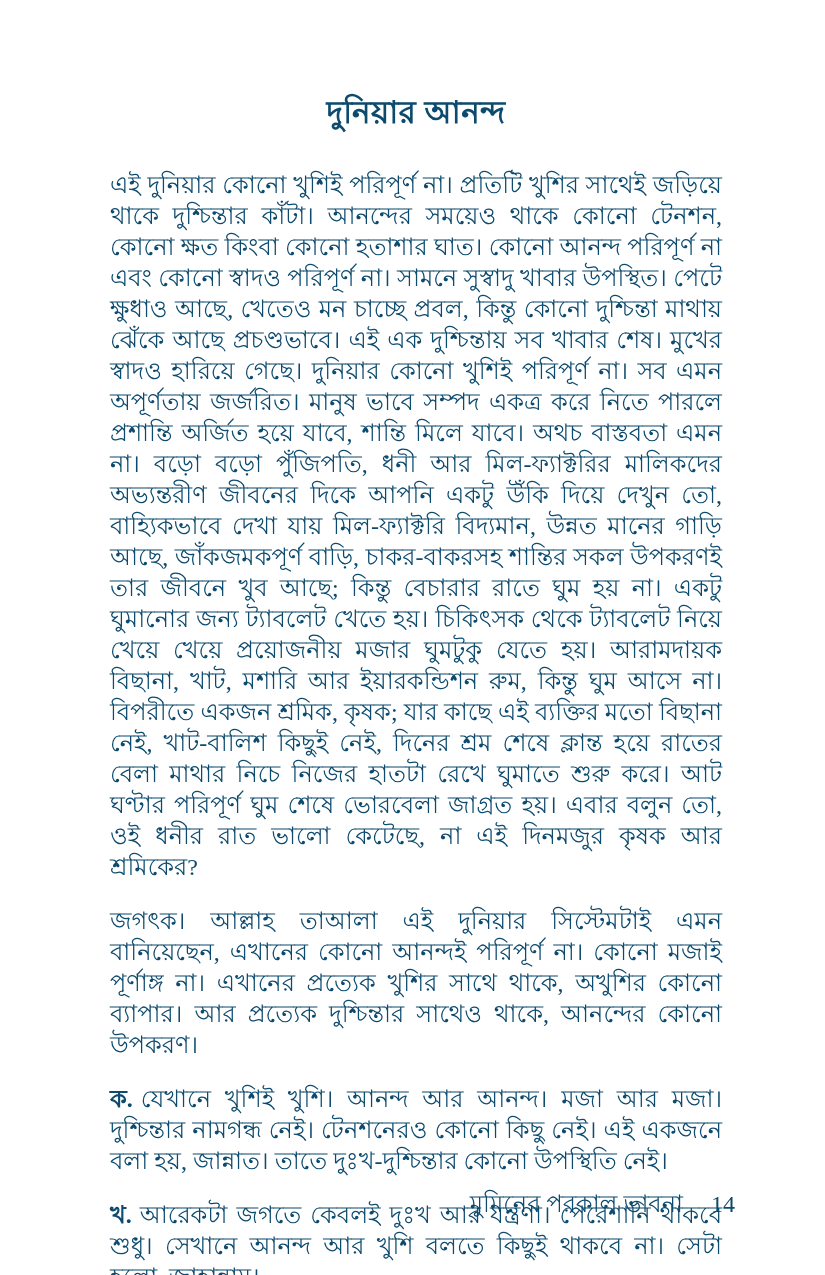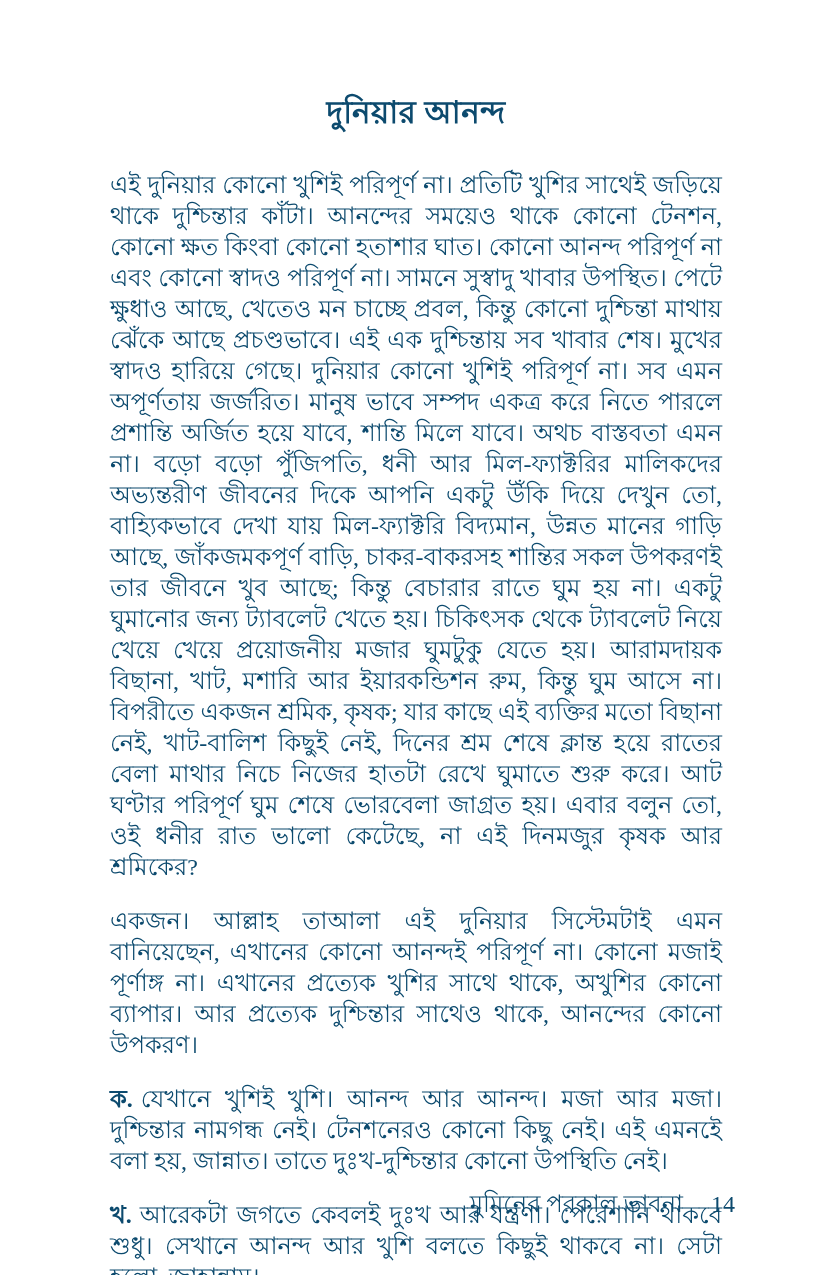--- a/index.html
+++ b/index.html
@@ -62,24 +62,24 @@
 </head>
 <body>
 
 <div class="page">
   <div class="content">
 
     <h1 class="chapter-title">দুনিয়ার আনন্দ</h1>
 
     <p class="body-paragraph"><span class="para-label"></span><span>এই দুনিয়ার কোনো খুশিই পরিপূর্ণ না। প্রতিটি খুশির সাথেই জড়িয়ে থাকে দুশ্চিন্তার কাঁটা। আনন্দের সময়েও থাকে কোনো টেনশন, কোনো ক্ষত কিংবা কোনো হতাশার ঘাত। কোনো আনন্দ পরিপূর্ণ না এবং কোনো স্বাদও পরিপূর্ণ না। সামনে সুস্বাদু খাবার উপস্থিত। পেটে ক্ষুধাও আছে, খেতেও মন চাচ্ছে প্রবল, কিন্তু কোনো দুশ্চিন্তা মাথায় ঝেঁকে আছে প্রচণ্ডভাবে। এই এক দুশ্চিন্তায় সব খাবার শেষ। মুখের স্বাদও হারিয়ে গেছে। দুনিয়ার কোনো খুশিই পরিপূর্ণ না। সব এমন অপূর্ণতায় জর্জরিত। মানুষ ভাবে সম্পদ একত্র করে নিতে পারলে প্রশান্তি অর্জিত হয়ে যাবে, শান্তি মিলে যাবে। অথচ বাস্তবতা এমন না। বড়ো বড়ো পুঁজিপতি, ধনী আর মিল-ফ্যাক্টরির মালিকদের অভ্যন্তরীণ জীবনের দিকে আপনি একটু উঁকি দিয়ে দেখুন তো, বাহ্যিকভাবে দেখা যায় মিল-ফ্যাক্টরি বিদ্যমান, উন্নত মানের গাড়ি আছে, জাঁকজমকপূর্ণ বাড়ি, চাকর-বাকরসহ শান্তির সকল উপকরণই তার জীবনে খুব আছে; কিন্তু বেচারার রাতে ঘুম হয় না। একটু ঘুমানোর জন্য ট্যাবলেট খেতে হয়। চিকিৎসক থেকে ট্যাবলেট নিয়ে খেয়ে খেয়ে প্রয়োজনীয় মজার ঘুমটুকু যেতে হয়। আরামদায়ক বিছানা, খাট, মশারি আর ইয়ারকন্ডিশন রুম, কিন্তু ঘুম আসে না। বিপরীতে একজন শ্রমিক, কৃষক; যার কাছে এই ব্যক্তির মতো বিছানা নেই, খাট-বালিশ কিছুই নেই, দিনের শ্রম শেষে ক্লান্ত হয়ে রাতের বেলা মাথার নিচে নিজের হাতটা রেখে ঘুমাতে শুরু করে। আট ঘণ্টার পরিপূর্ণ ঘুম শেষে ভোরবেলা জাগ্রত হয়। এবার বলুন তো, ওই ধনীর রাত ভালো কেটেছে, না এই দিনমজুর কৃষক আর শ্রমিকের?</span></p>
 
-    <p class="body-paragraph"><span class="para-label"></span><span>একজন। আল্লাহ তাআলা এই দুনিয়ার সিস্টেমটাই এমন বানিয়েছেন, এখানের কোনো আনন্দই পরিপূর্ণ না। কোনো মজাই পূর্ণাঙ্গ না। এখানের প্রত্যেক খুশির সাথে থাকে, অখুশির কোনো ব্যাপার। আর প্রত্যেক দুশ্চিন্তার সাথেও থাকে, আনন্দের কোনো উপকরণ।</span></p>
+    <p class="body-paragraph"><span class="para-label"></span><span>জগৎক। আল্লাহ তাআলা এই দুনিয়ার সিস্টেমটাই এমন বানিয়েছেন, এখানের কোনো আনন্দই পরিপূর্ণ না। কোনো মজাই পূর্ণাঙ্গ না। এখানের প্রত্যেক খুশির সাথে থাকে, অখুশির কোনো ব্যাপার। আর প্রত্যেক দুশ্চিন্তার সাথেও থাকে, আনন্দের কোনো উপকরণ।</span></p>
 
 
-    <p class="body-paragraph"><span class="para-label">ক.</span><span>যেখানে খুশিই খুশি। আনন্দ আর আনন্দ। মজা আর মজা। দুশ্চিন্তার নামগন্ধ নেই। টেনশনেরও কোনো কিছু নেই। এই এমনইে বলা হয়, জান্নাত। তাতে দুঃখ-দুশ্চিন্তার কোনো উপস্থিতি নেই।</span></p>
+    <p class="body-paragraph"><span class="para-label">ক.</span><span>যেখানে খুশিই খুশি। আনন্দ আর আনন্দ। মজা আর মজা। দুশ্চিন্তার নামগন্ধ নেই। টেনশনেরও কোনো কিছু নেই। এই একজনে বলা হয়, জান্নাত। তাতে দুঃখ-দুশ্চিন্তার কোনো উপস্থিতি নেই।</span></p>
 
     <p class="body-paragraph"><span class="para-label">খ.</span><span>আরেকটা জগতে কেবলই দুঃখ আর যন্ত্রণা। পেরেশানি থাকবে শুধু। সেখানে আনন্দ আর খুশি বলতে কিছুই থাকবে না। সেটা হলো, জাহান্নাম।</span></p>
 
   </div>
 
   <div class="footer">
     <span>মুমিনের পরকাল ভাবনা</span>
     <span>14</span>
   </div>
 </div>

